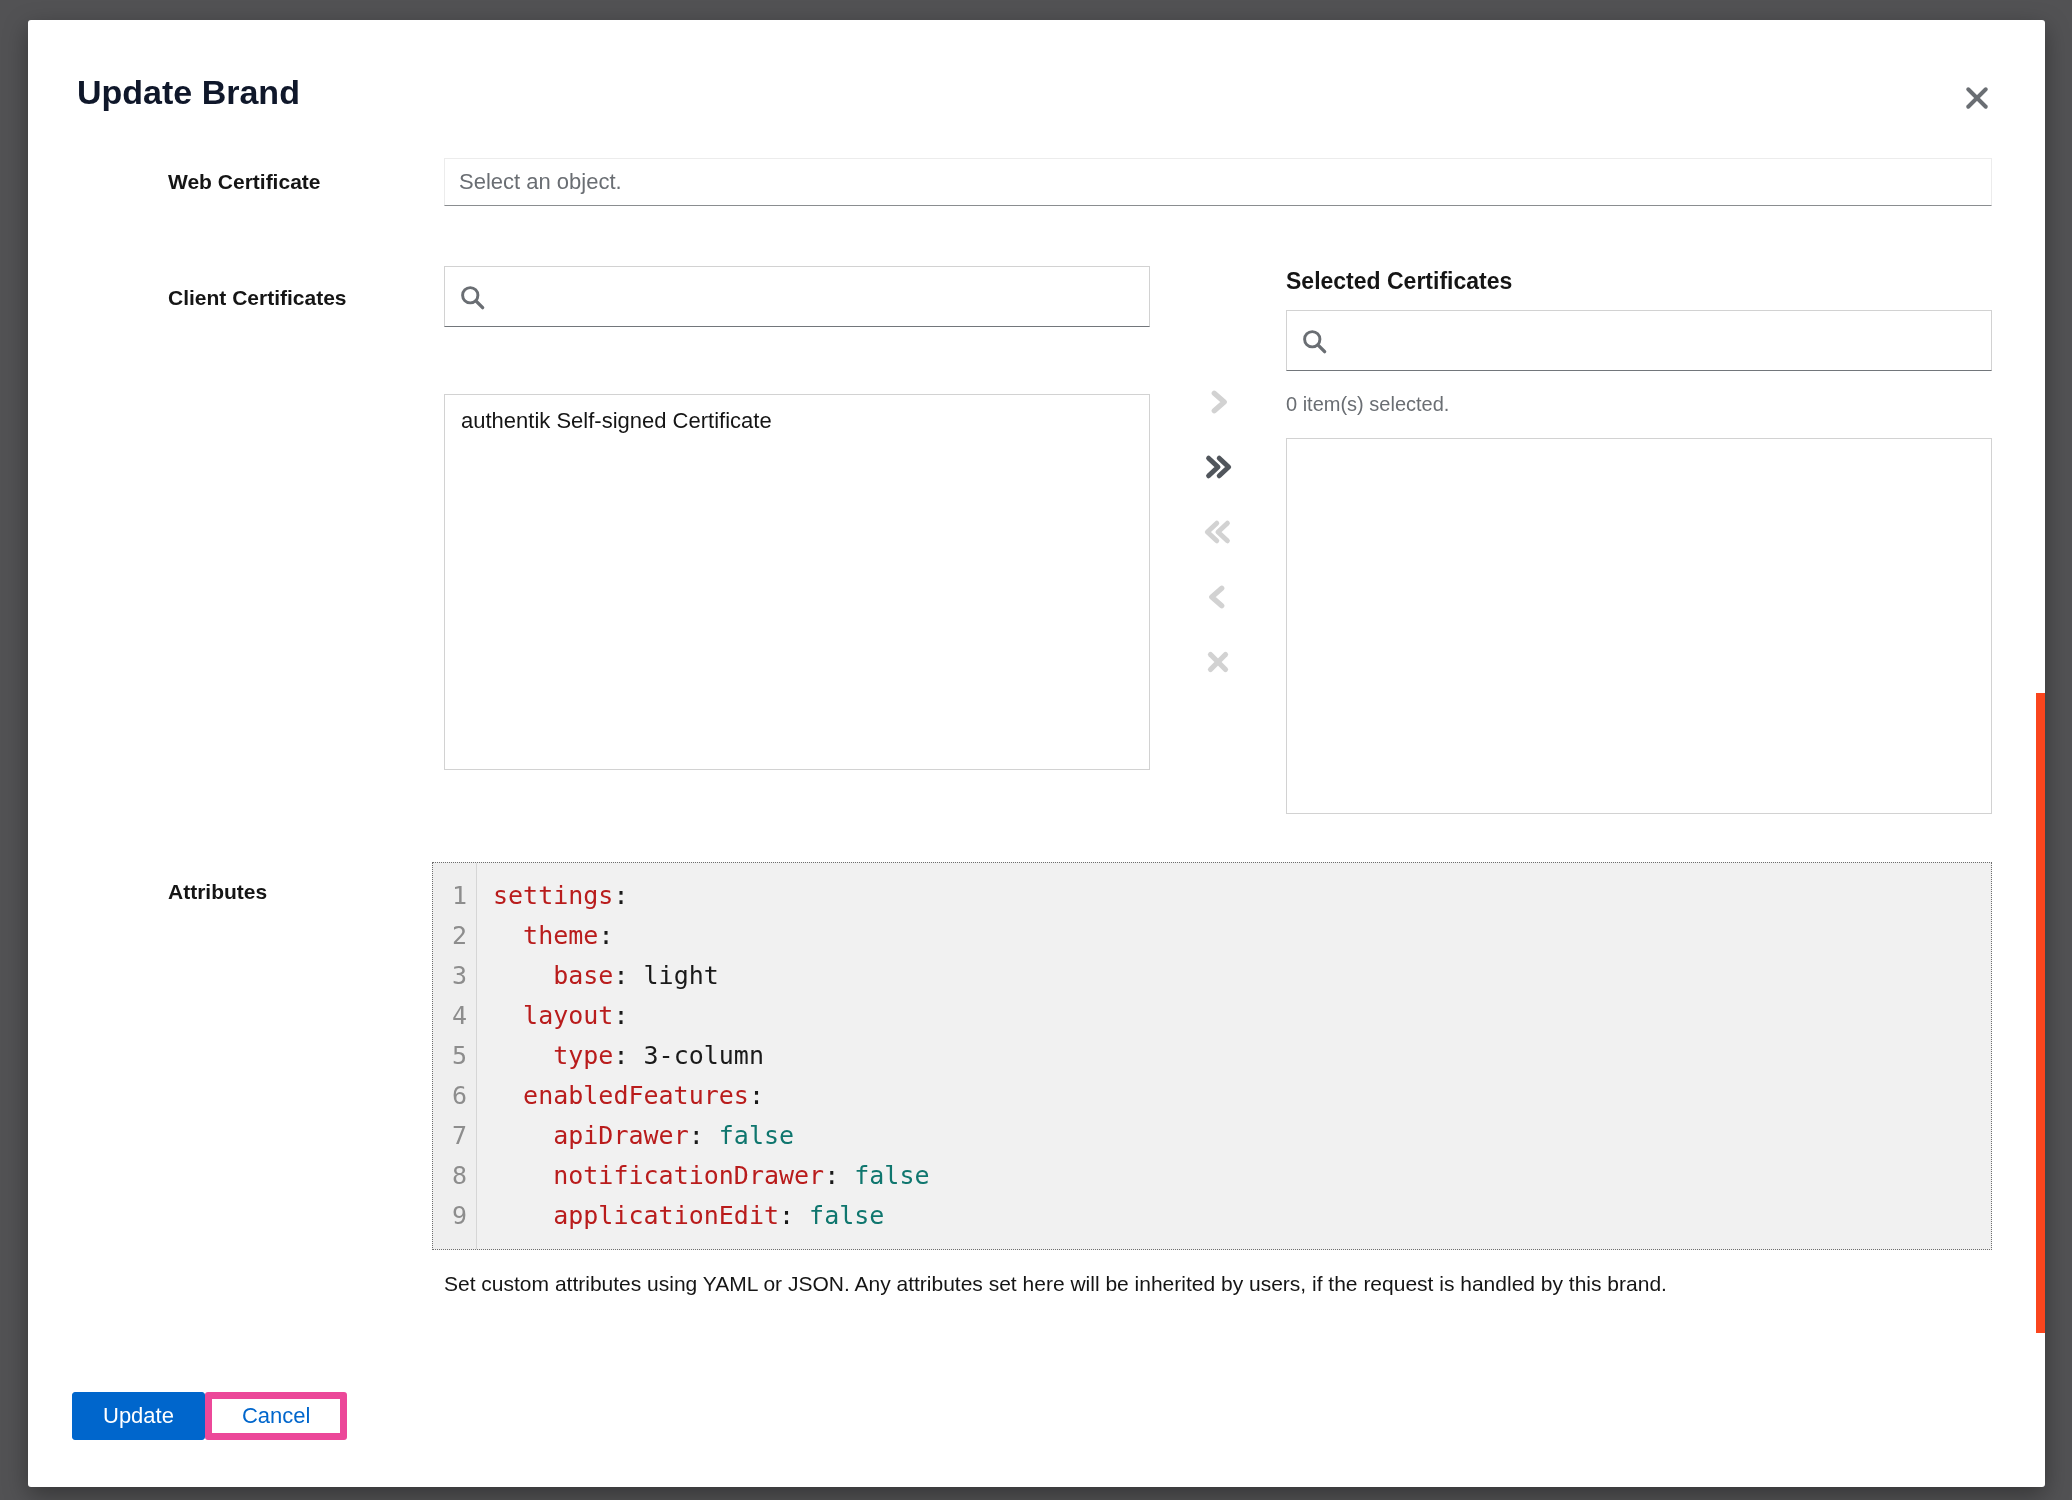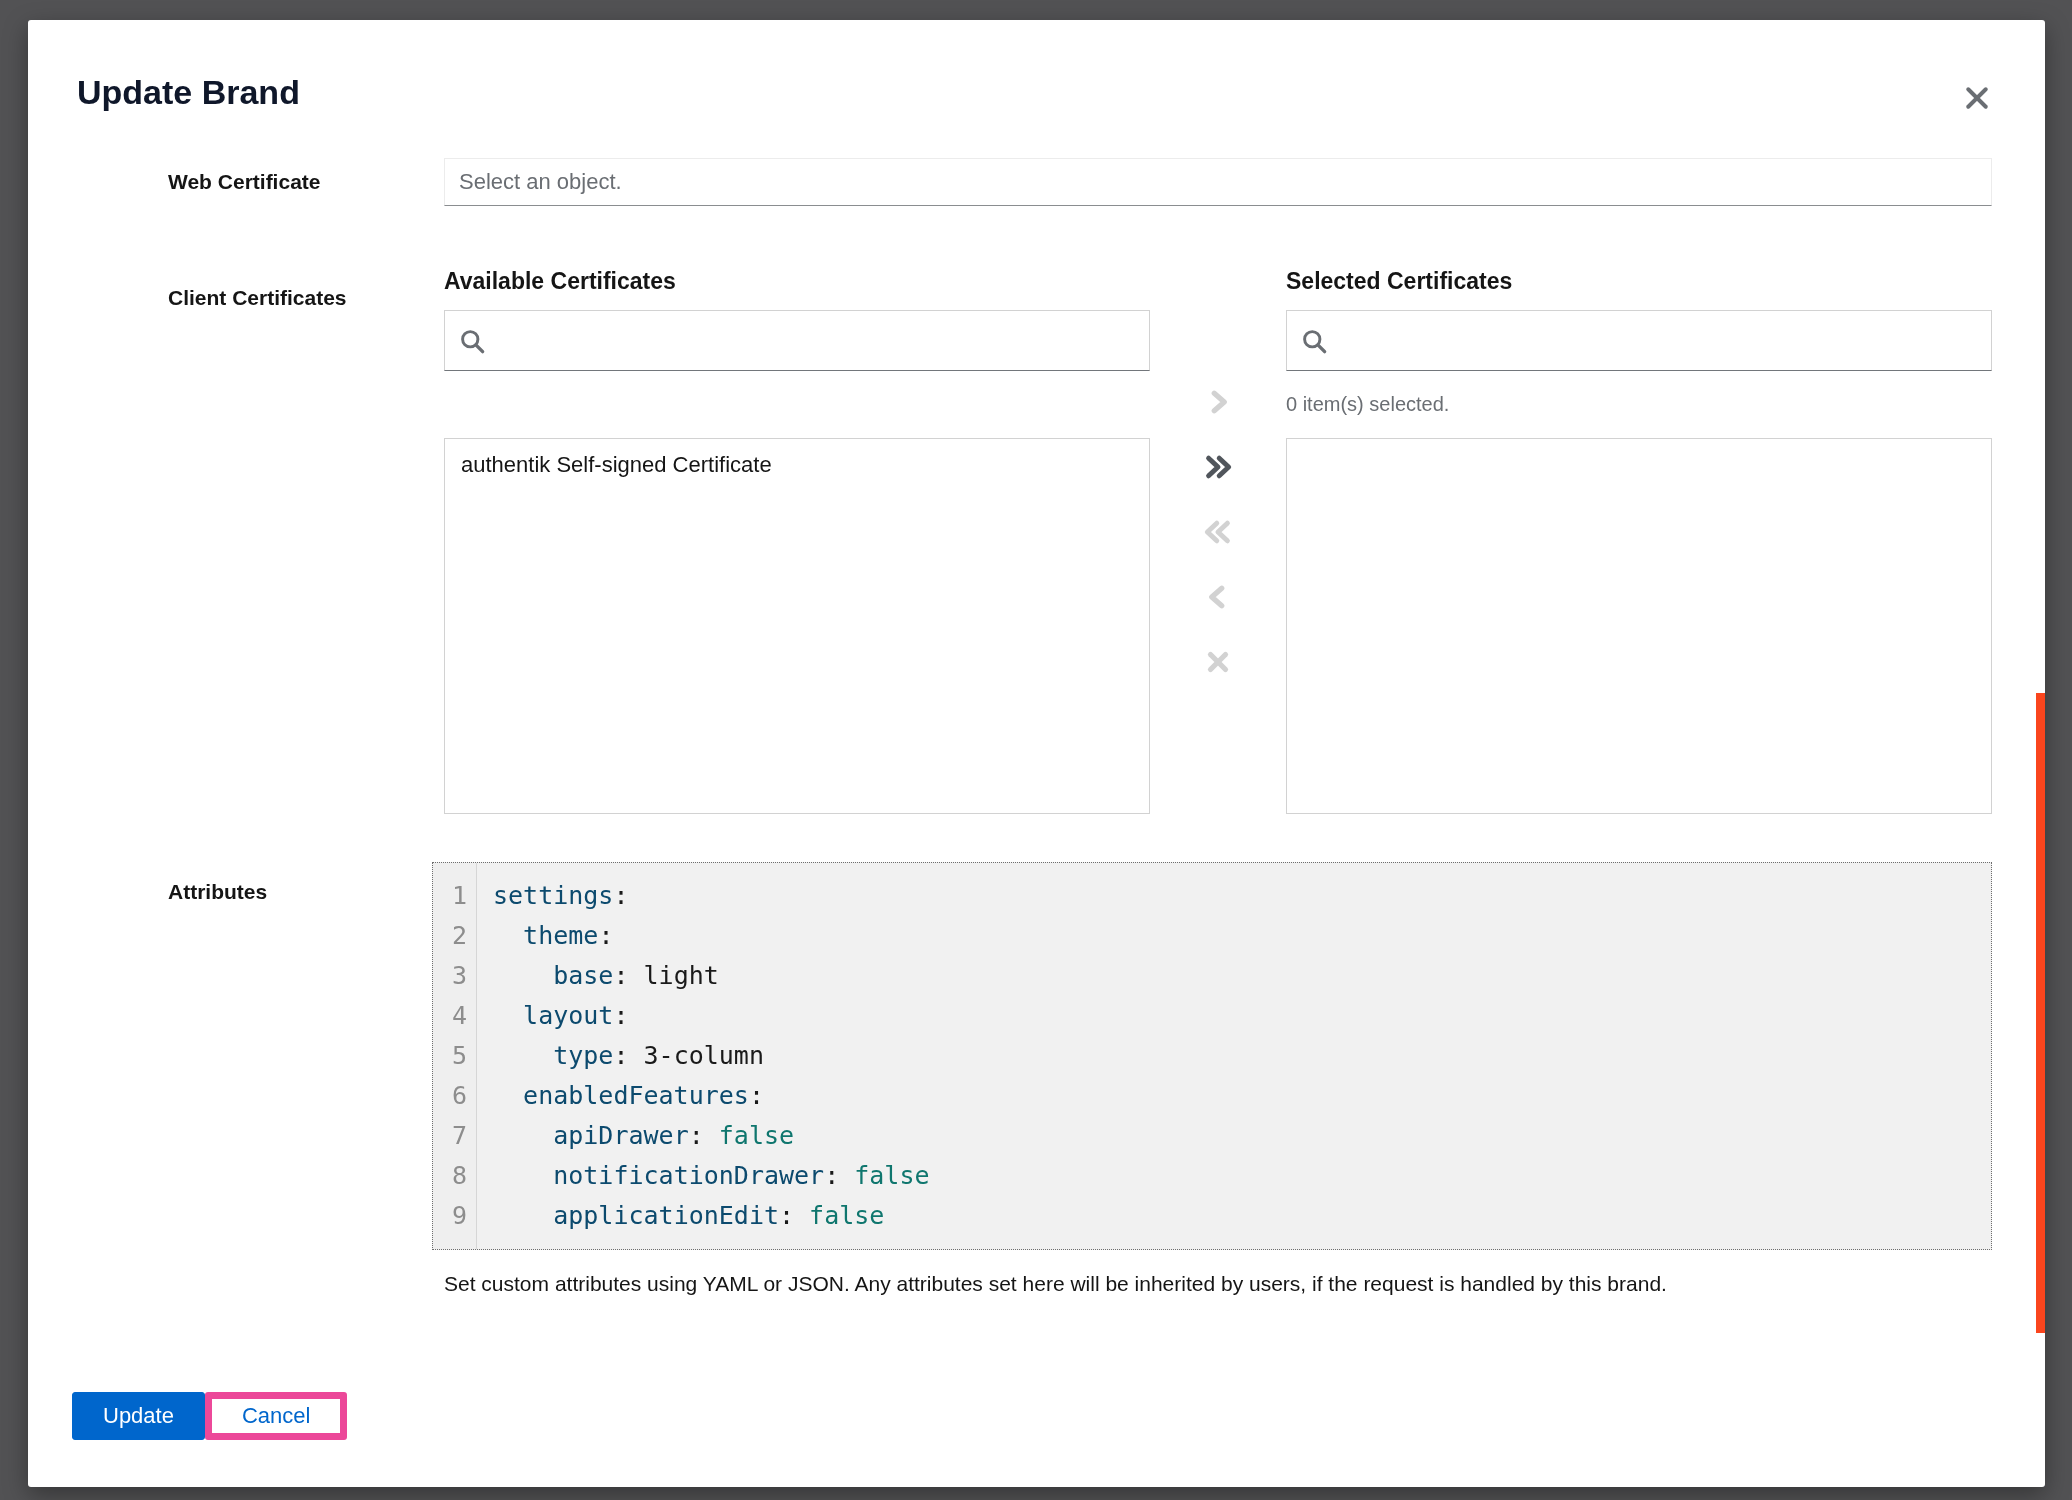--- a/index.html
+++ b/index.html
@@ -128,21 +128,21 @@
     text-align: right;
     font-family: "DejaVu Sans Mono", monospace;
     font-size: 25px; line-height: 40px; color: #8d8d8d;
   }
   .code-body {
     flex: 1; padding: 13px 0 13px 16px;
     font-family: "DejaVu Sans Mono", monospace;
     font-size: 25px; line-height: 40px;
     white-space: pre;
   }
-  .tok-k { color: #0c4a6e; }
+  .tok-k { color: #b91c1c; }
   .tok-p { color: #1a1a1a; }
   .tok-v { color: #1a1a1a; }
   .tok-f { color: #0f766e; }
   .attr-help { margin-top: 20px; font-size: 21px; line-height: 28px; color: #151515; }
 
   
   .footer { position: absolute; left: 44px; top: 1372px; display: flex; gap: 0; }
   .btn {
     height: 48px; padding: 0 30px;
     font-family: "Liberation Sans", sans-serif;
@@ -176,21 +176,20 @@
 
   <div class="row" id="row-web">
     <div class="field-label">Web Certificate</div>
     <input class="pf-select-input" type="text" placeholder="Select an object." style="">
   </div>
 
   <div class="row" id="row-client">
     <div class="field-label">Client Certificates</div>
 
     <div class="dual-col">
-      <div class="dual-header">Available Certificates</div>
       <div class="search-box">
         <span class="search-icon">
             <svg viewBox="0 0 24 24" fill="none">
               <circle cx="10" cy="10" r="6.8" stroke="currentColor" stroke-width="2.6"></circle>
               <line x1="15" y1="15" x2="21" y2="21" stroke="currentColor" stroke-width="3" stroke-linecap="round"></line>
             </svg>
           </span>
         <input class="search-input" type="text" placeholder="" style="">
       </div>
       <div class="list-spacer"></div>

